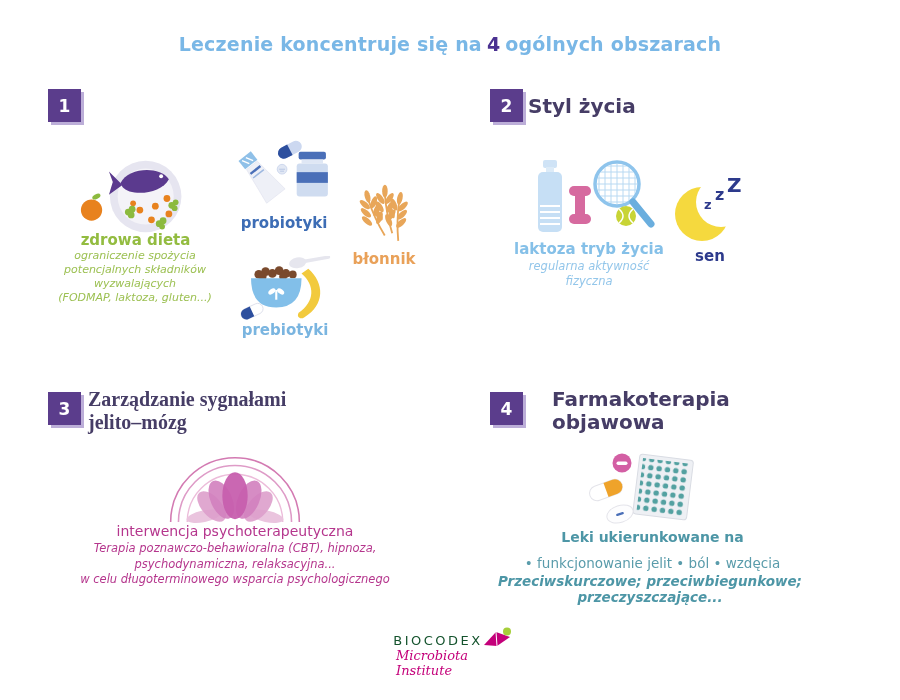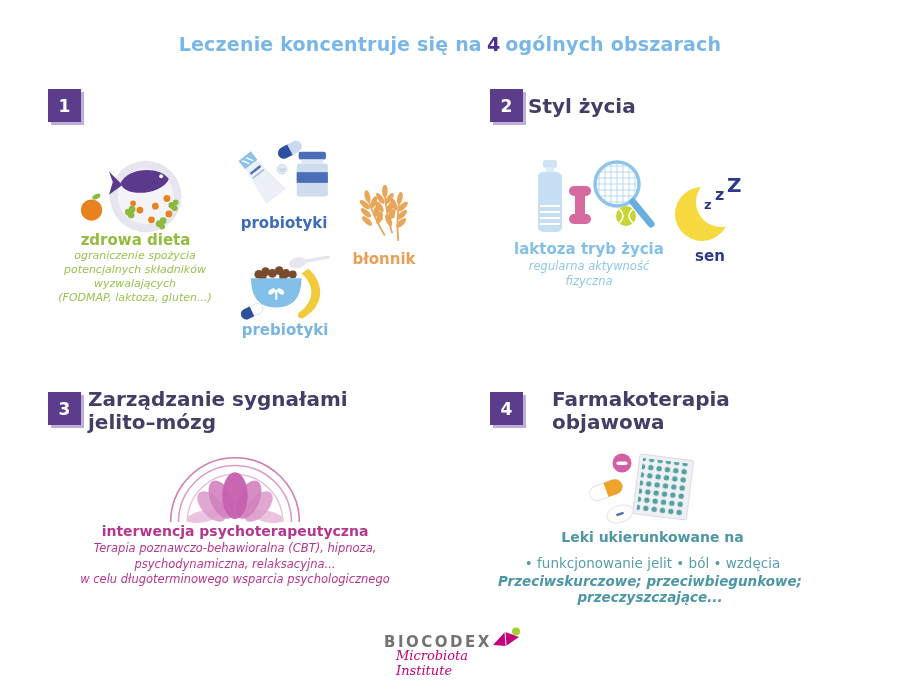--- a/index.html
+++ b/index.html
@@ -10,50 +10,50 @@
   
   #main-title{top:33px;left:0;width:900px;text-align:center;font-size:19px;font-weight:700;color:#79b7e6;letter-spacing:.2px;}
   #main-title .num{color:#4a3191;margin:0 5px;}
   
   .badge{width:33px;height:33px;background:#5b3d8c;color:#fff;font-size:17px;font-weight:700;
          display:flex;align-items:center;justify-content:center;box-shadow:3px 3px 0 #bcaed8;}
   #badge1{left:48px;top:89px;} #badge2{left:490px;top:89px;}
   #badge3{left:48px;top:392px;} #badge4{left:490px;top:392px;}
   .sec-title{font-size:20px;font-weight:600;color:#463d66;line-height:23px;}
   #title1{left:88px;top:95px;} #title2{left:528px;top:95px;}
-  #title3{left:88px;top:388px;} #title4{left:552px;top:388px;}
+  #title3{left:88px;top:388px;font-family:Liberation Serif, serif;} #title4{left:552px;top:388px;}
   
   #diet-icon{left:78px;top:150px;}
   #diet-label{left:48px;top:231px;width:175px;font-size:15px;font-weight:700;color:#93bc40;}
   #diet-sub{left:30px;top:249px;width:210px;font-size:11px;font-style:italic;color:#9cc052;line-height:14px;}
   #prob-icon{left:236px;top:140px;}
   #prob-label{left:229px;top:214px;width:110px;font-size:15px;font-weight:700;color:#3d6db5;}
   #wheat-icon{left:351px;top:182px;}
   #wheat-label{left:344px;top:250px;width:80px;font-size:15px;font-weight:700;color:#e9a159;}
   #preb-icon{left:238px;top:256px;}
   #preb-label{left:229px;top:321px;width:112px;font-size:15px;font-weight:700;color:#7ab5e0;}
   
   #life-icon{left:528px;top:158px;}
   #life-label{left:505px;top:240px;width:168px;font-size:15px;font-weight:700;color:#85c0e8;}
   #life-sub{left:505px;top:259px;width:168px;font-size:11.5px;font-style:italic;color:#93c6ea;line-height:15px;}
   #moon-icon{left:674px;top:172px;}
   #sleep-label{left:678px;top:247px;width:64px;font-size:15px;font-weight:700;color:#2d3a8c;}
   
   #lotus-icon{left:156px;top:446px;}
-  #psycho-label{left:80px;top:523px;width:310px;font-size:14px;font-weight:700;color:#b5368d;}
+  #psycho-label{left:80px;top:523px;width:310px;font-size:14px;font-weight:400;color:#b5368d;}
   #psycho-sub{left:60px;top:541px;width:350px;font-size:11.5px;font-style:italic;color:#b5368d;line-height:15.5px;}
   
   #pills-icon{left:582px;top:450px;}
   #pharma-label{left:555px;top:529px;width:195px;font-size:14px;font-weight:700;color:#4d96a6;}
   #pharma-targets{left:500px;top:555px;width:305px;font-size:13.5px;color:#5a9cab;}
   #pharma-drugs{left:435px;top:573px;width:430px;font-size:13.5px;font-weight:700;font-style:italic;color:#4d96a6;}
   
   #footer-logo{left:378px;top:627px;width:150px;display:flex;flex-direction:column;align-items:center;}
   #brand-row{display:flex;align-items:flex-start;}
-  #brand-text{font-size:15px;font-weight:700;letter-spacing:2.5px;color:#737373;margin-top:6px;}
+  #brand-text{font-size:13px;font-weight:400;letter-spacing:2.5px;color:#14532d;margin-top:6px;}
   #subbrand-text{font-family:"DejaVu Serif","Liberation Serif",serif;font-style:italic;font-size:13px;color:#c4007a;margin-top:-3px;margin-left:18px;}
 </style>
 </head>
 <body>
 
 <div id="canvas">
 
   <div id="main-title" class="abs"><span>Leczenie koncentruje się na</span><span class="num">4</span><span>ogólnych obszarach</span></div>
 
   <div id="badge1" class="abs badge">1</div>

